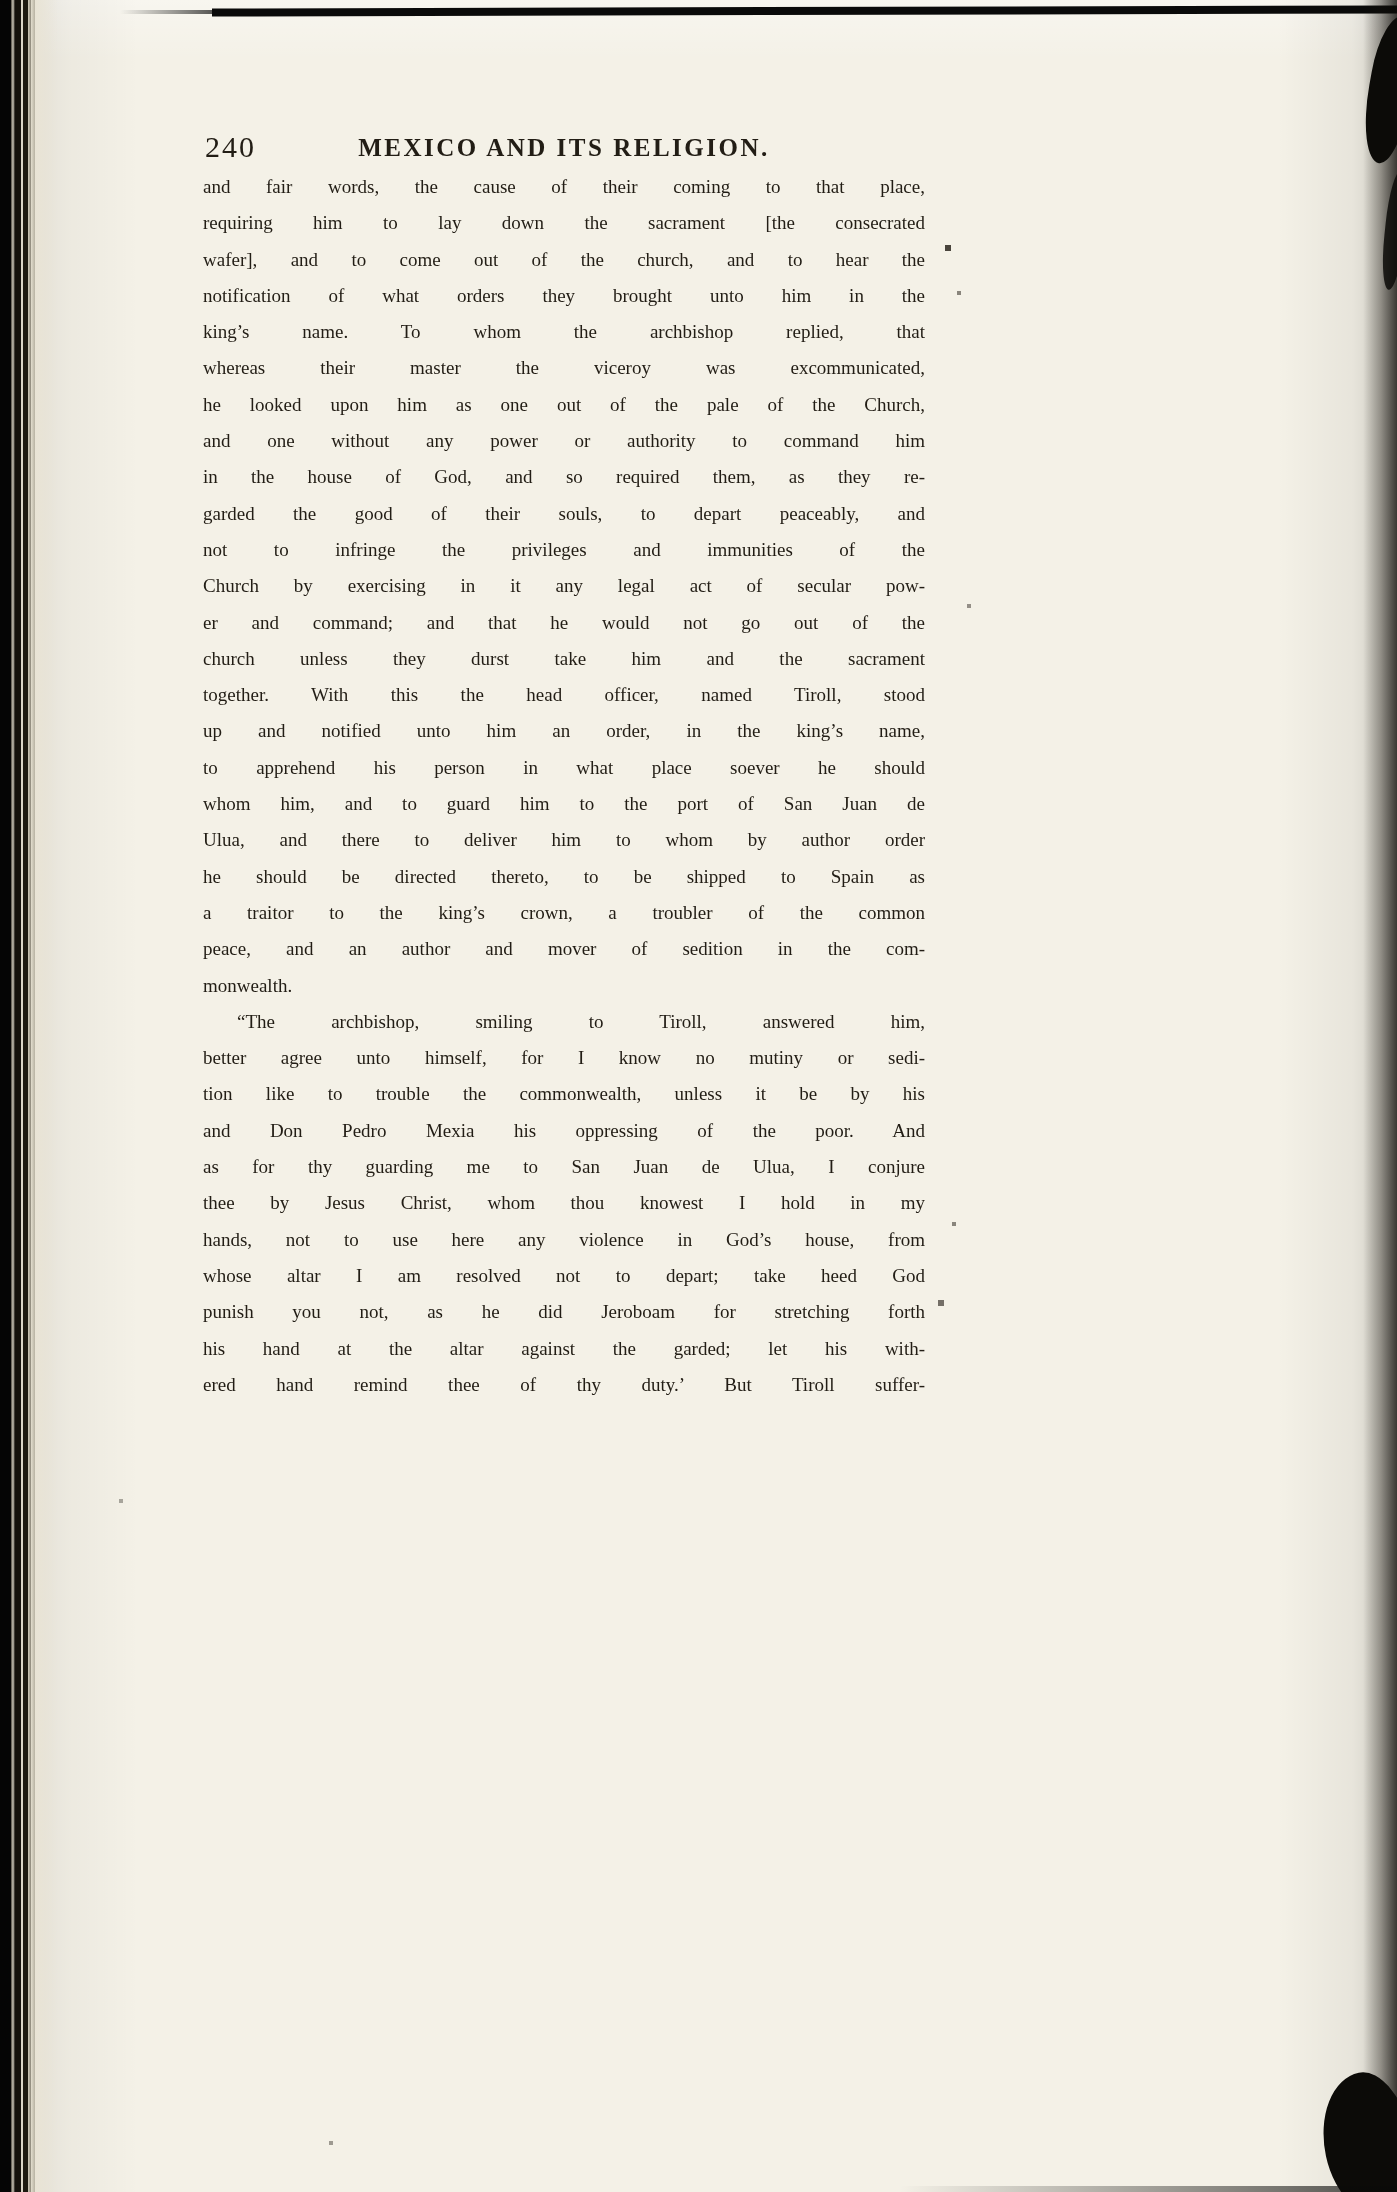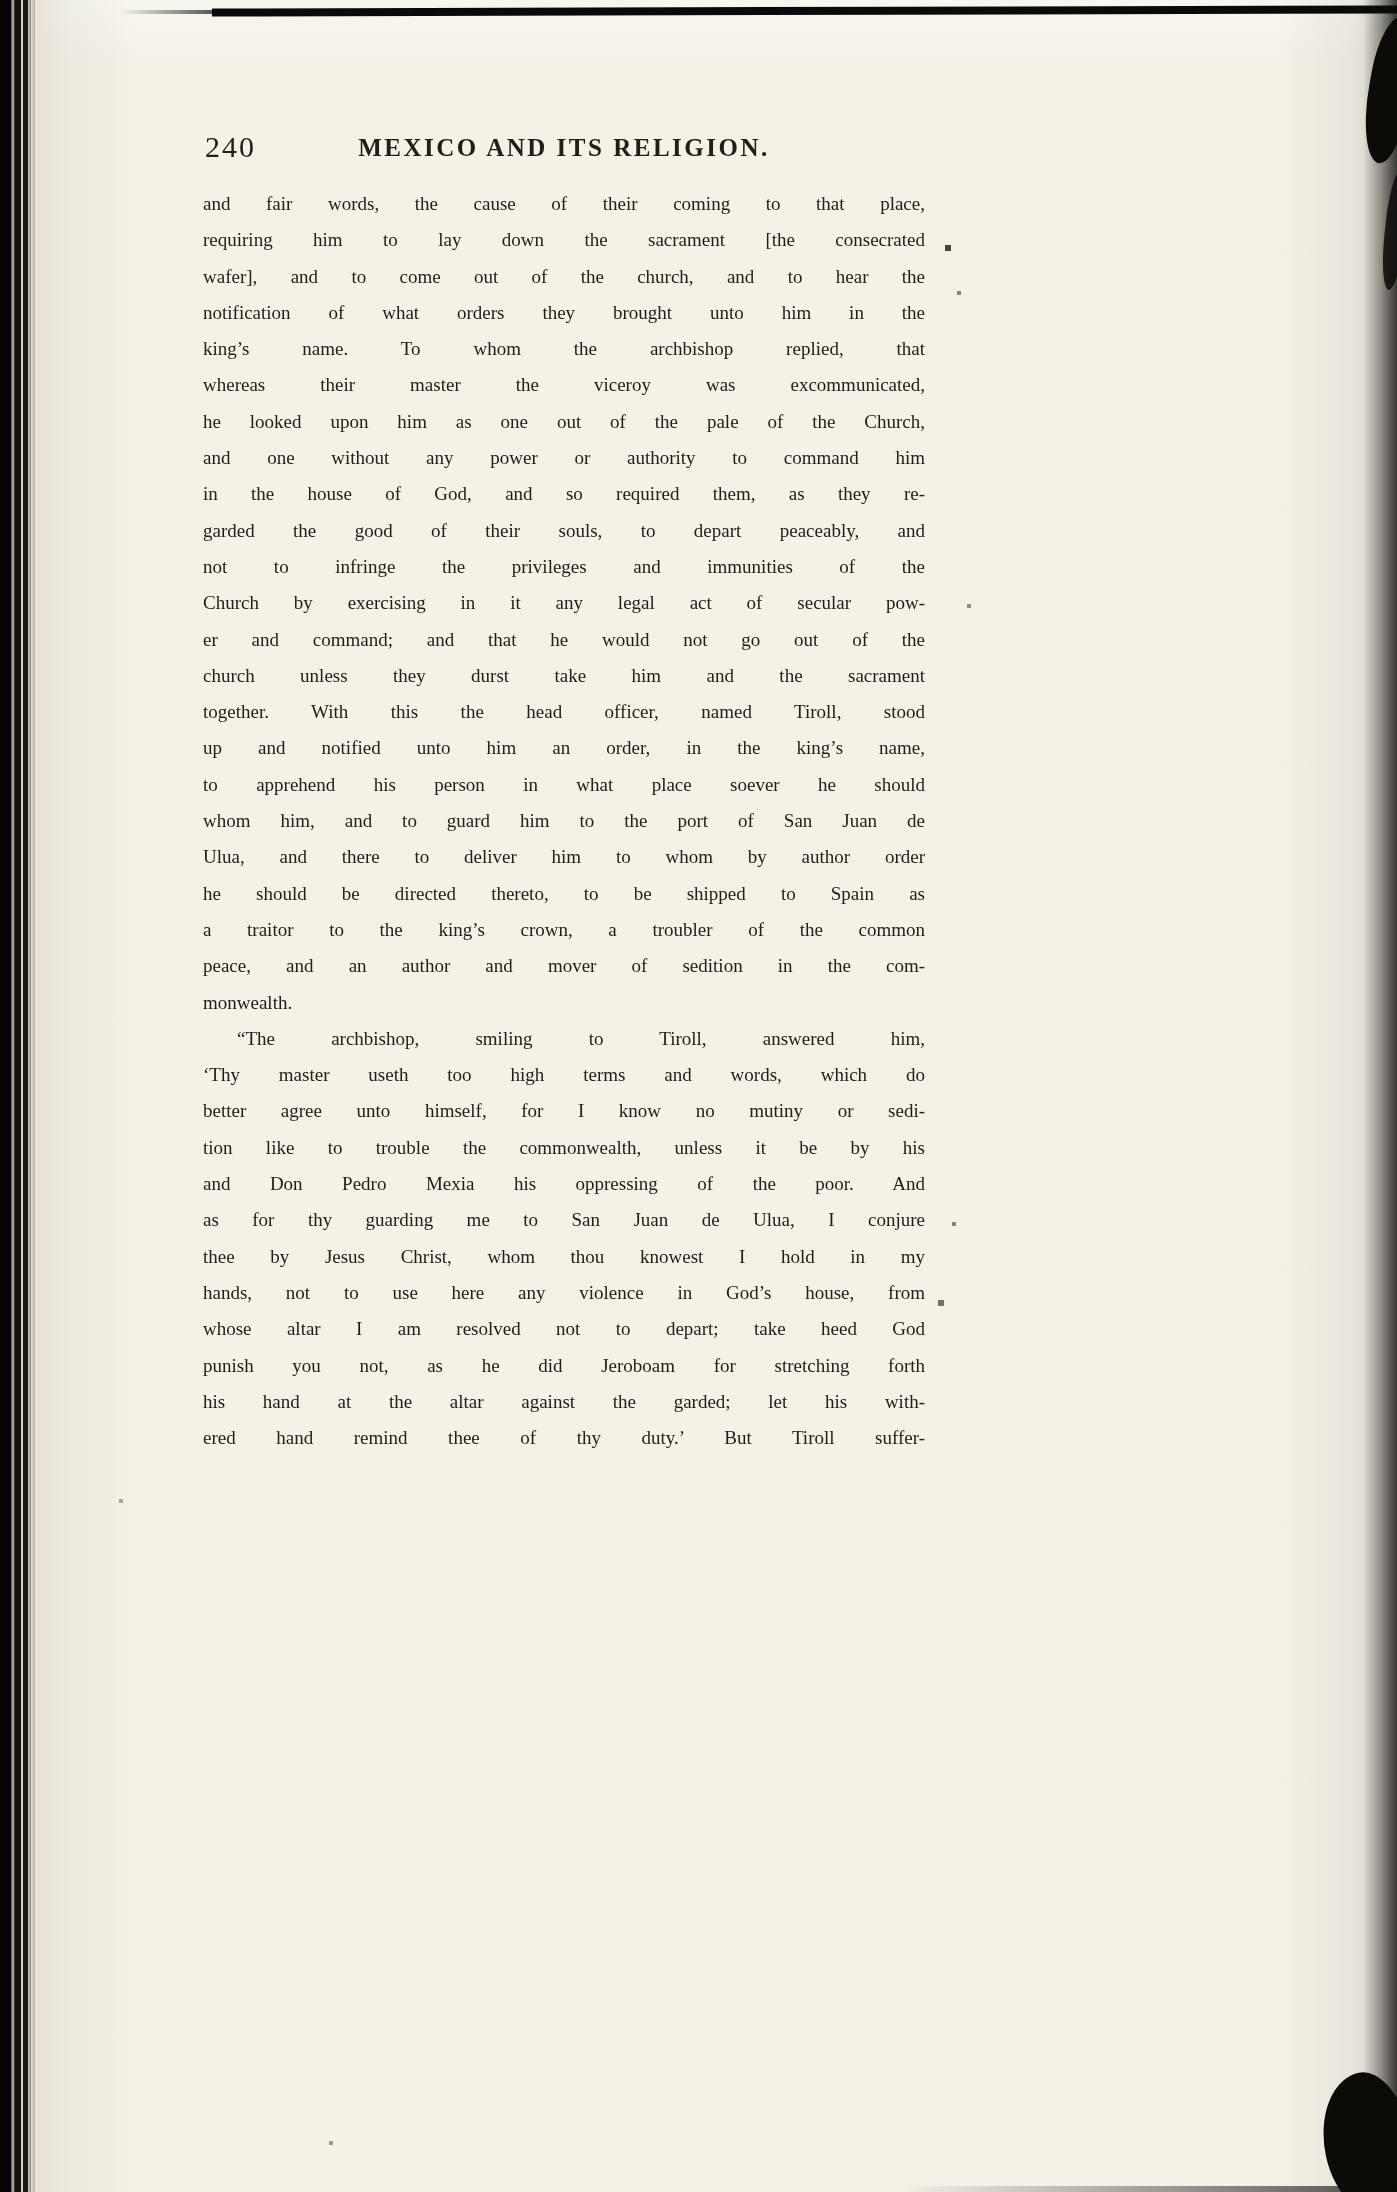--- a/index.html
+++ b/index.html
@@ -79,21 +79,21 @@
       953px 1223px 0 1px rgba(30,25,18,0.5),
       940px 1302px 0 2px rgba(30,25,18,0.6),
       120px 1500px 0 1px rgba(30,25,18,0.35),
       330px 2142px 0 1px rgba(30,25,18,0.4);
   }
   
   .text-column {
     position: absolute; left: 203px; top: 128px; width: 722px;
   }
   .running-head {
-    position: relative; height: 40px; margin-bottom: 18px;
+    position: relative; height: 40px; margin-bottom: 1px;
   }
   .pagenum {
     position: absolute; left: 2px; top: 2px;
     font-size: 30px; letter-spacing: 2px;
   }
   .head-title {
     display: block; text-align: center;
     font-size: 25px; font-weight: 700; letter-spacing: 2.5px;
     padding-top: 6px;
   }
@@ -146,21 +146,20 @@
         <div class="line">to apprehend his person in what place soever he should</div>
         <div class="line">whom him, and to guard him to the port of San Juan de</div>
         <div class="line">Ulua, and there to deliver him to whom by author order</div>
         <div class="line">he should be directed thereto, to be shipped to Spain as</div>
         <div class="line">a traitor to the king’s crown, a troubler of the common</div>
         <div class="line">peace, and an author and mover of sedition in the com-</div>
         <div class="line short-last">monwealth.</div>
       </div>
     <div class="paragraph indent-first">
         <div class="line">“The archbishop, smiling to Tiroll, answered him,</div>
-        <div class="line">‘Thy master useth too high terms and words, which do</div>
         <div class="line">better agree unto himself, for I know no mutiny or sedi-</div>
         <div class="line">tion like to trouble the commonwealth, unless it be by his</div>
         <div class="line">and Don Pedro Mexia his oppressing of the poor.  And</div>
         <div class="line">as for thy guarding me to San Juan de Ulua, I conjure</div>
         <div class="line">thee by Jesus Christ, whom thou knowest I hold in my</div>
         <div class="line">hands, not to use here any violence in God’s house, from</div>
         <div class="line">whose altar I am resolved not to depart; take heed God</div>
         <div class="line">punish you not, as he did Jeroboam for stretching forth</div>
         <div class="line">his hand at the altar against the garded; let his with-</div>
         <div class="line">ered hand remind thee of thy duty.’  But Tiroll suffer-</div>

